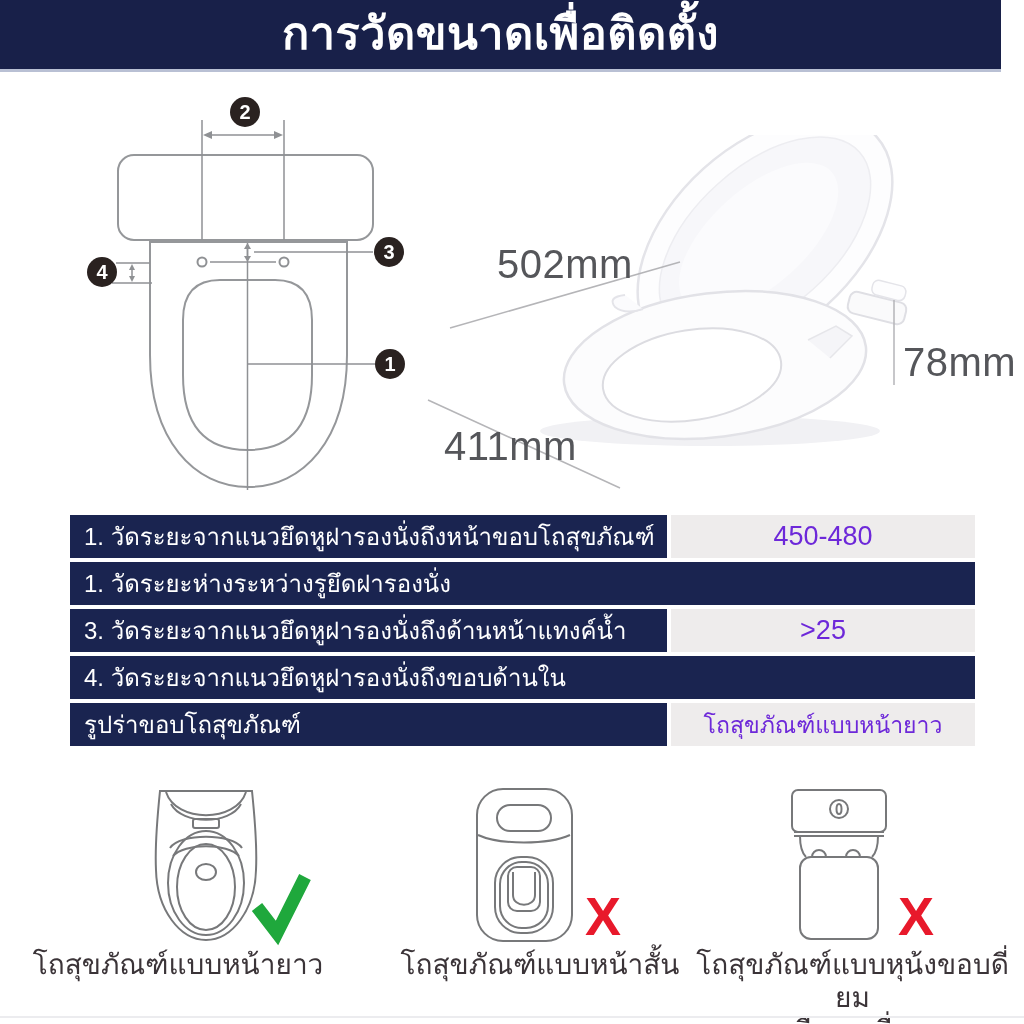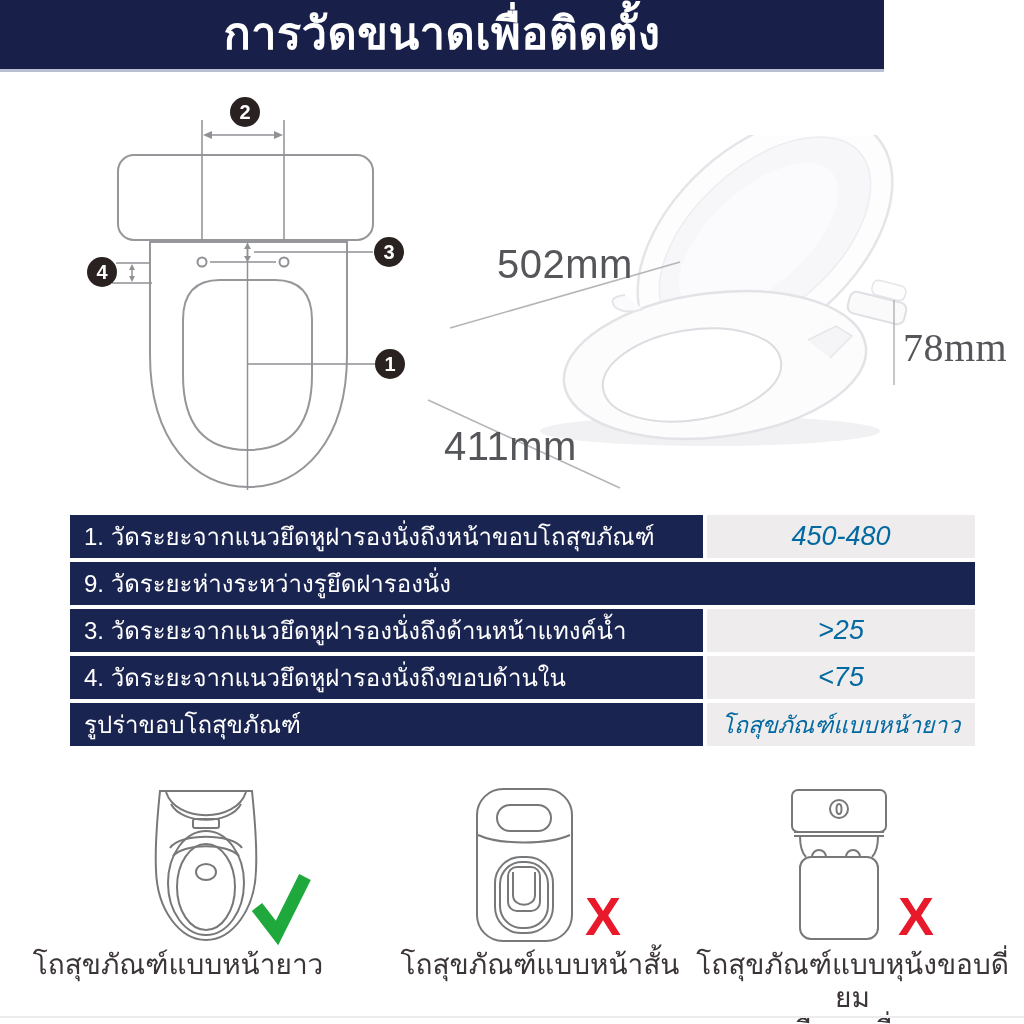--- a/index.html
+++ b/index.html
@@ -2,21 +2,21 @@
 <html><head>
 <meta charset="utf-8">
 <style>
   html,body{margin:0;padding:0;}
   body{
     width:1024px;height:1024px;position:relative;overflow:hidden;
     background:#ffffff;font-family:"Liberation Sans",sans-serif;
   }
   
   .header{
-    position:absolute;left:0;top:0;width:884px;height:69px;
+    position:absolute;left:0;top:0;width:1001px;height:69px;
     background:#182049;border-bottom:3px solid #b9c0d4;
     display:flex;align-items:center;justify-content:center;
   }
   .header-title{
     color:#ffffff;font-size:45px;font-weight:bold;letter-spacing:.5px;
     transform:translateY(-2px);
   }
   
   .svg-abs{position:absolute;}
   .dim-label{
@@ -26,22 +26,22 @@
   .spec-table{
     position:absolute;left:70px;top:515px;width:905px;
     display:flex;flex-direction:column;gap:4px;
   }
   .t-row{display:flex;gap:4px;height:43px;}
   .t-label{
     flex:1;background:#1a2450;color:#ffffff;display:flex;align-items:center;
     padding-left:14px;font-size:24px;white-space:nowrap;overflow:hidden;
   }
   .t-value{
-    width:268px;background:#eeecec;color:#0369a1;display:flex;
-    align-items:center;justify-content:center;font-size:27px;font-style:italic;
+    width:304px;background:#eeecec;color:#6d28d9;display:flex;
+    align-items:center;justify-content:center;font-size:27px;
   }
   .t-value--thai{font-size:23px;}
   
   .shape-label{
     position:absolute;top:948px;font-size:28px;color:#3b3438;
     text-align:center;white-space:pre-line;line-height:33px;
   }
   .shape-label-1{left:8px;width:340px;}
   .shape-label-2{left:390px;width:300px;font-family:Liberation Serif, serif;}
   .shape-label-3{left:685px;width:335px;}
@@ -126,38 +126,37 @@
     <path d="M205,160 q-18,2 -10,12 q10,8 28,2" fill="#fbfbfd" stroke="#e4e4e9" stroke-width="2"></path>
     <path d="M388,205 l28,-14 l16,10 l-22,22" fill="#f5f5f8" stroke="#e6e6ea" stroke-width="1.5"></path>
   </g>
 
   <line x1="260" y1="127" x2="30" y2="193" stroke="#b5b5b8" stroke-width="1.5"></line>
   <line x1="8" y1="265" x2="200" y2="353" stroke="#b5b5b8" stroke-width="1.5"></line>
   <line x1="474" y1="165" x2="474" y2="250" stroke="#b5b5b8" stroke-width="1.5"></line>
 </svg>
 
 <div class="dim-label" style="left:497px;top:242px;">502mm</div>
-<div class="dim-label" style="left:903px;top:324px;font-family:Liberation Serif, serif;">78mm</div>
+<div class="dim-label" style="left:903px;top:340px;">78mm</div>
 <div class="dim-label" style="left:444px;top:424px;">411mm</div>
 
 <div class="spec-table">
   <div class="t-row">
     <div class="t-label">1. วัดระยะจากแนวยึดหูฝารองนั่งถึงหน้าขอบโถสุขภัณฑ์</div>
     <div class="t-value">450-480</div>
   </div>
   <div class="t-row">
-    <div class="t-label">9. วัดระยะห่างระหว่างรูยึดฝารองนั่ง</div>
+    <div class="t-label">1. วัดระยะห่างระหว่างรูยึดฝารองนั่ง</div>
   </div>
   <div class="t-row">
     <div class="t-label">3. วัดระยะจากแนวยึดหูฝารองนั่งถึงด้านหน้าแทงค์น้ำ</div>
     <div class="t-value">&gt;25</div>
   </div>
   <div class="t-row">
     <div class="t-label">4. วัดระยะจากแนวยึดหูฝารองนั่งถึงขอบด้านใน</div>
-    <div class="t-value">&lt;75</div>
   </div>
   <div class="t-row">
     <div class="t-label">รูปร่าขอบโถสุขภัณฑ์</div>
     <div class="t-value t-value--thai">โถสุขภัณฑ์แบบหน้ายาว</div>
   </div>
 </div>
 
 <svg class="svg-abs" style="left:0;top:775px;" width="1024" height="182" viewBox="0 0 1024 182">
   <g fill="none" stroke="#77787a" stroke-width="2">
 

